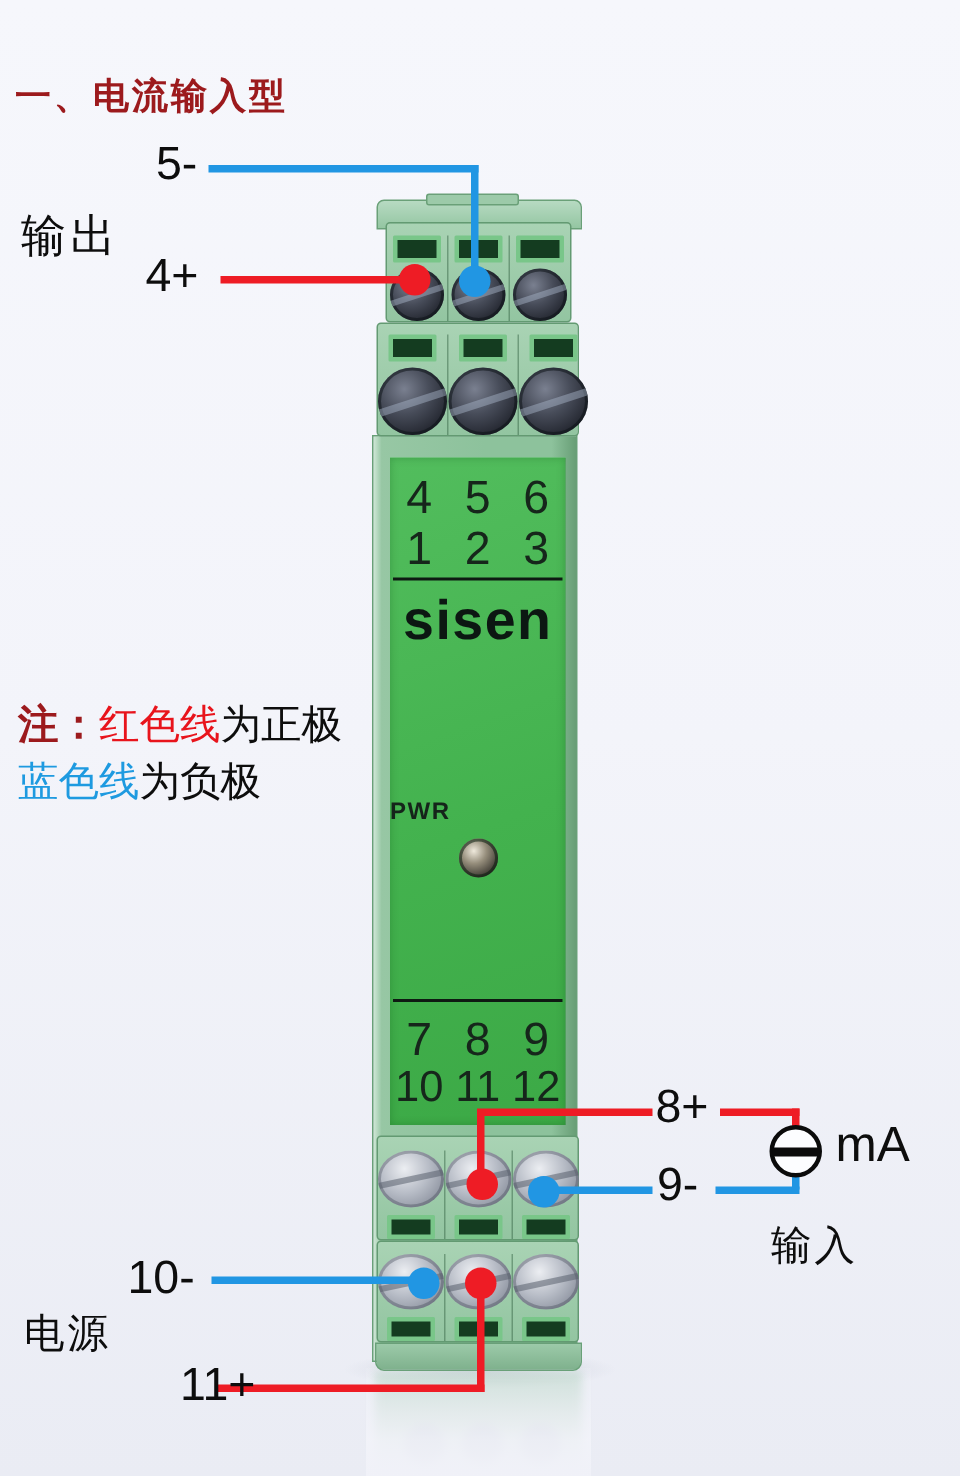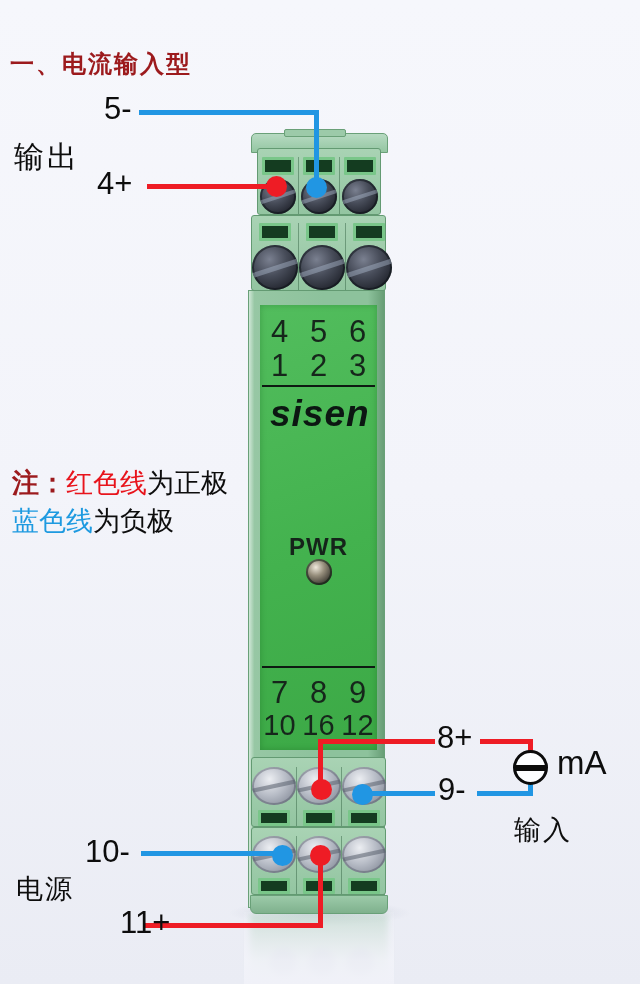--- a/index.html
+++ b/index.html
@@ -54,24 +54,24 @@
 
   
   .panel{position:absolute;left:260px;top:305px;width:117px;height:445px;z-index:14;
     background:linear-gradient(160deg,#52bd5d 0%,#43b24e 55%,#3ca946 100%);
     box-shadow:inset 0 0 6px rgba(0,60,10,.25);}
   .num-row{position:absolute;left:0;width:100%;display:grid;grid-template-columns:1fr 1fr 1fr;
     text-align:center;font-size:31px;color:#16261b;line-height:34px;}
   .row1{top:10px;} .row2{top:44px;} .row3{top:371px;} .row4{top:403px;font-size:29px;}
   .divider{position:absolute;left:2px;width:113px;height:2px;background:#0e1a12;}
   .divider1{top:80px;} .divider2{top:361px;}
-  .brand{position:absolute;left:10px;top:88px;width:100%;
-    font-size:37px;font-weight:bold;font-style:italic;color:#0c1712;letter-spacing:1px;}
-  .pwr{position:absolute;left:0;top:228px;width:100%;text-align:center;
-    font-size:24px;font-weight:bold;color:#15241a;letter-spacing:1px;}
+  .brand{position:absolute;left:0;top:88px;width:100%;text-align:center;
+    font-size:37px;font-weight:bold;color:#0c1712;letter-spacing:1px;}
+  .pwr{position:absolute;left:0;top:228px;width:100%;text-align:left;
+    font-size:16px;font-weight:bold;color:#15241a;letter-spacing:1px;}
   .led{position:absolute;left:46px;top:254px;width:26px;height:26px;border-radius:50%;
     background:radial-gradient(circle at 38% 32%,#efe9dc 0%,#968e7c 35%,#3b3831 75%);
     box-shadow:inset 0 0 0 2px rgba(10,30,15,.55);}
 
   
   .wire{position:absolute;z-index:40;}
   .wire.red{background:#ee1c25;}
   .wire.blue{background:#2196e3;}
   .dot{position:absolute;width:21px;height:21px;border-radius:50%;z-index:45;}
   .dot.red{background:#ee1c25;}
@@ -171,21 +171,21 @@
     <div class="pwr">PWR</div>
     <div class="led"></div>
     <div class="divider divider2"></div>
     <div class="num-row row3">
       <span>7</span>
       <span>8</span>
       <span>9</span>
     </div>
     <div class="num-row row4">
       <span>10</span>
-      <span>16</span>
+      <span>11</span>
       <span>12</span>
     </div>
   </div>
 
   <div class="tblock b3">
     <div class="cell">
         <div class="screw light"></div>
         <div class="slot"></div>
       </div>
     <div class="cell">

